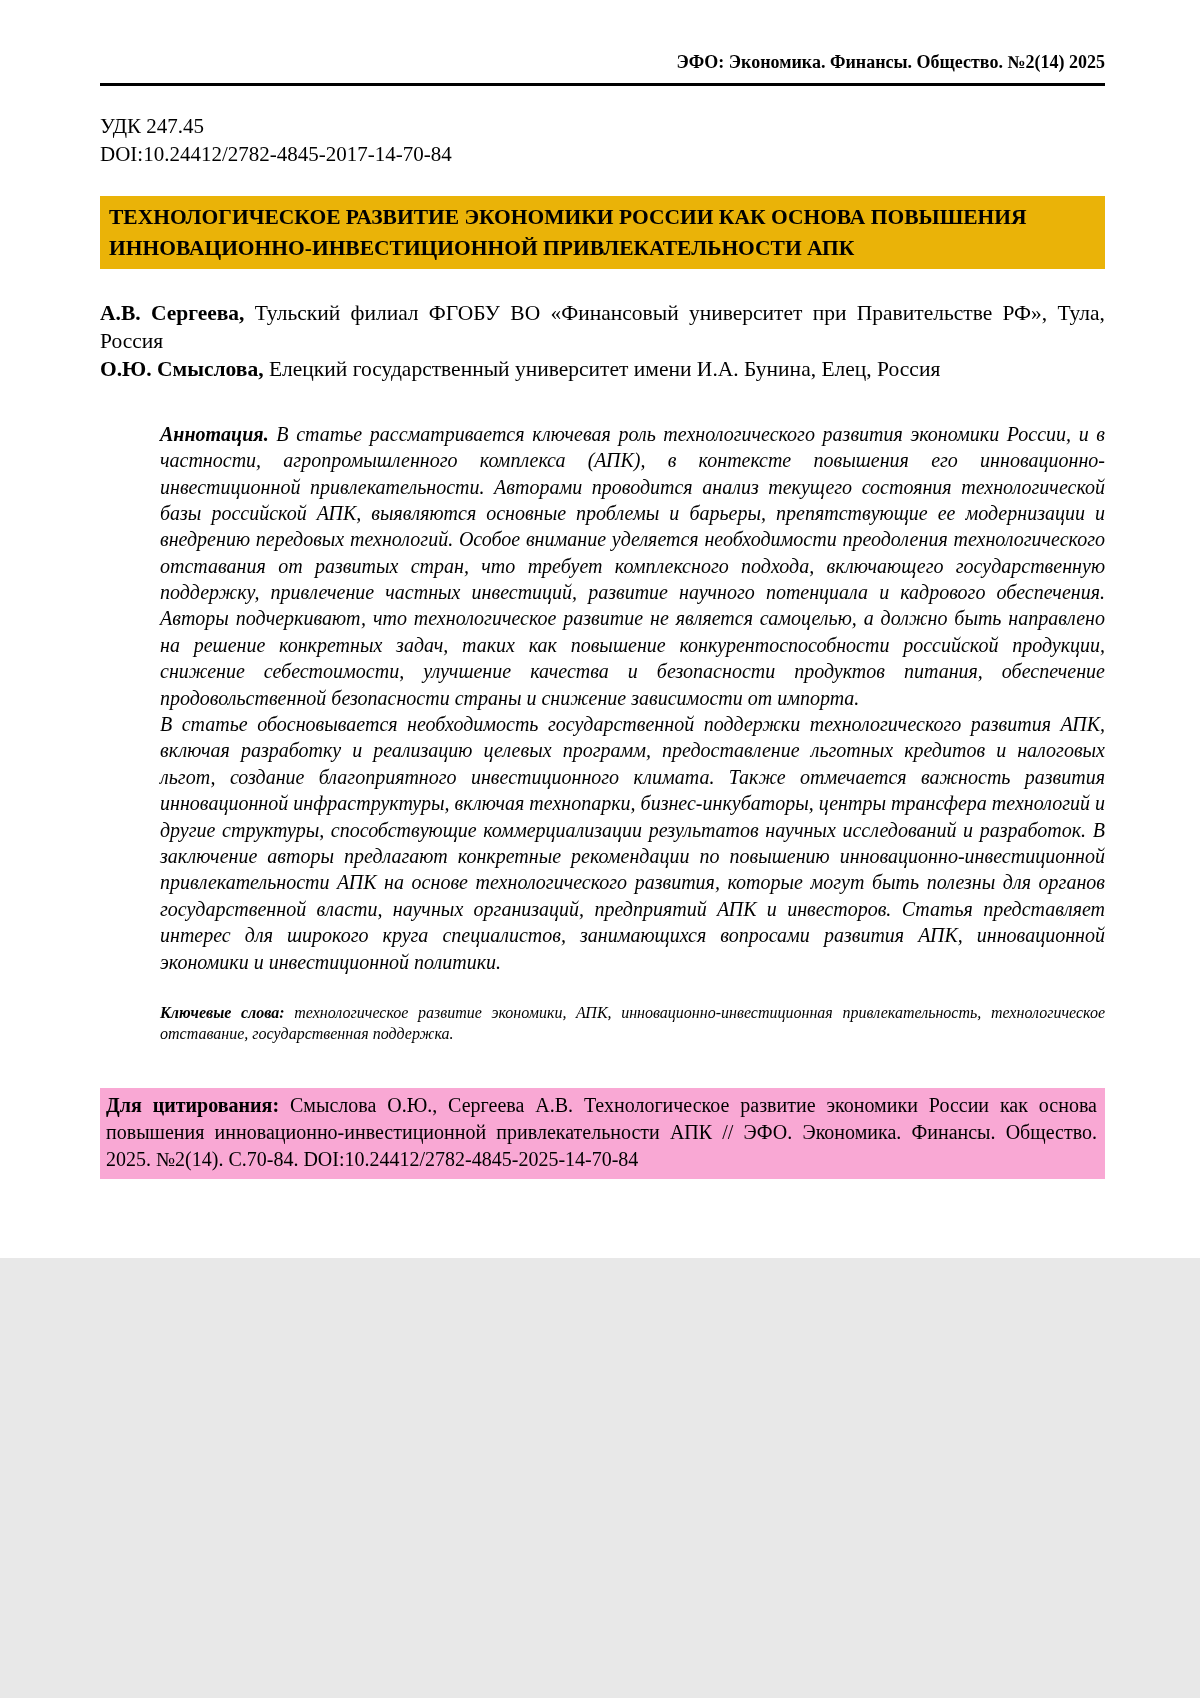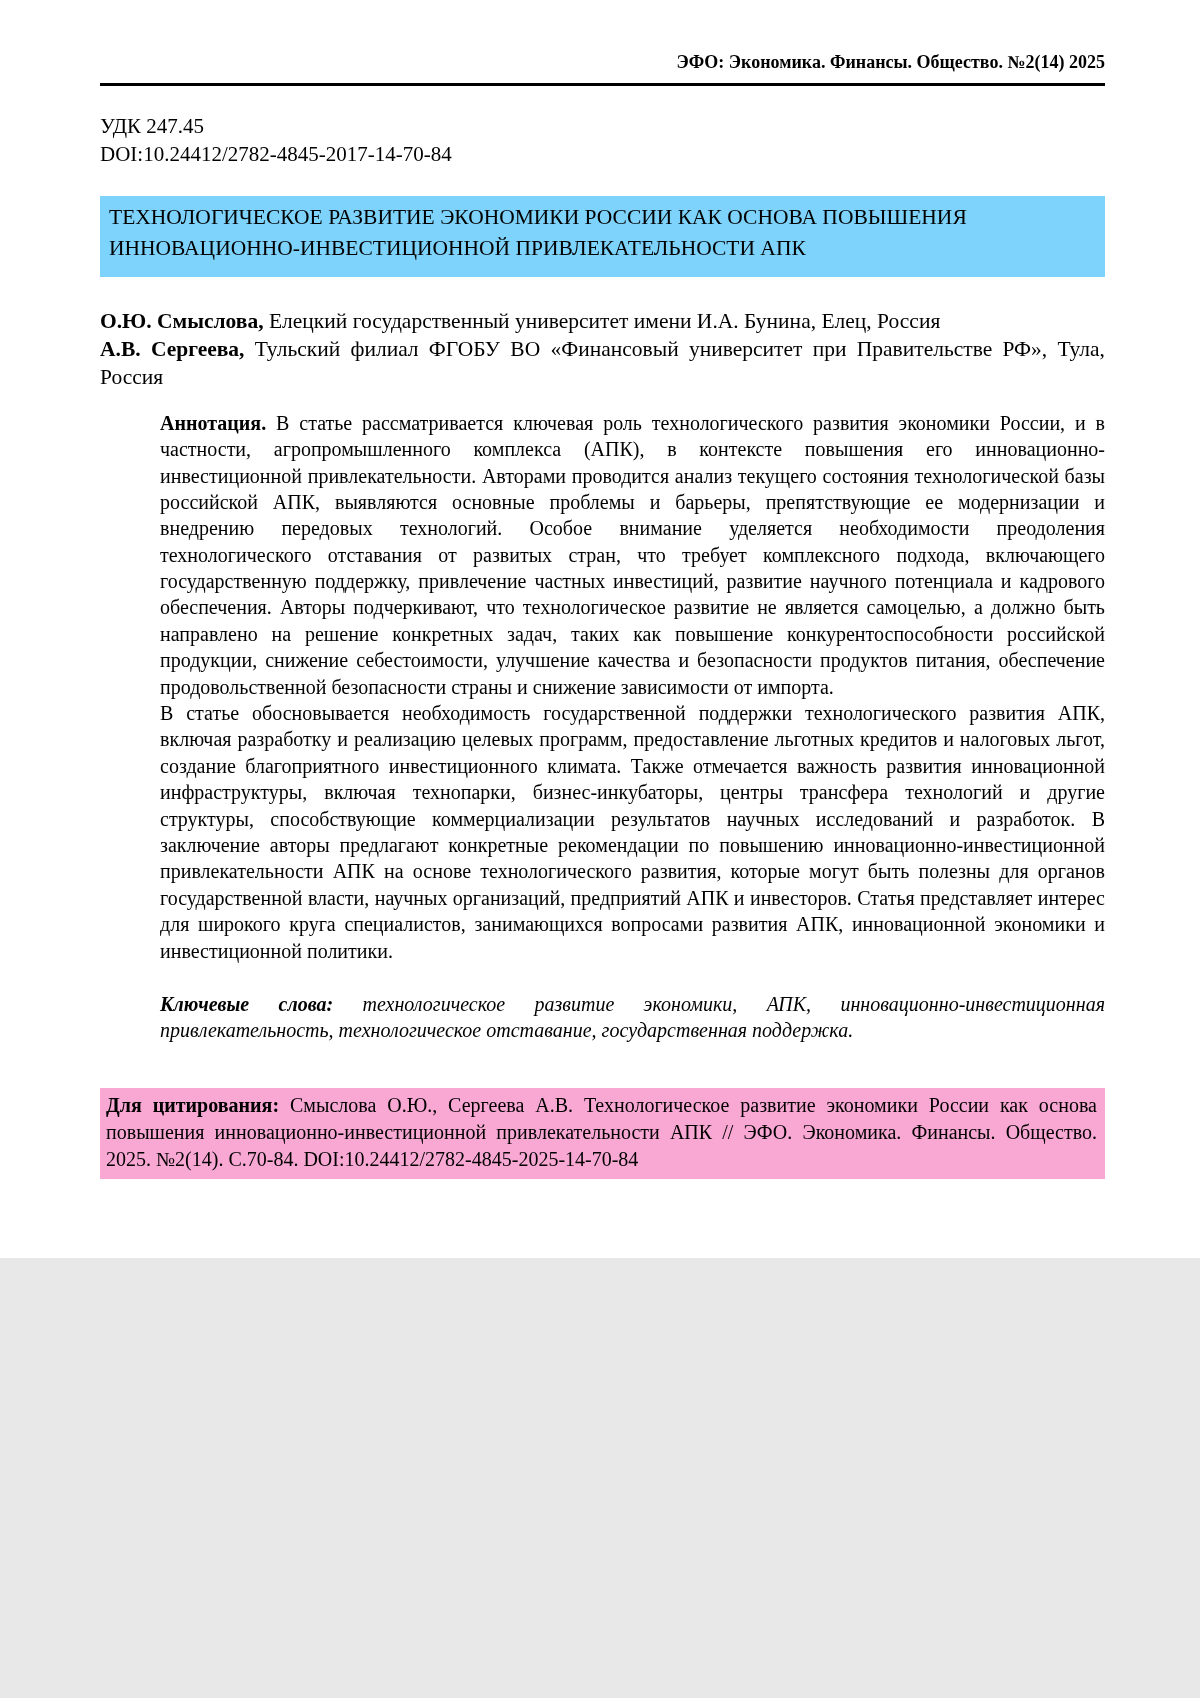--- a/index.html
+++ b/index.html
@@ -29,49 +29,50 @@
   }
   
   .meta {
     margin-top: 26px;
     font-size: 21px;
     line-height: 1.35;
   }
   
   .title-block {
     margin: 28px 0 0 0;
-    background: #7dd3fc;
+    background: #eab308;
     font-size: 21.5px;
-    font-weight: normal;
+    font-weight: bold;
     line-height: 1.45;
-    padding: 6px 10px 12px 9px;
+    padding: 6px 10px 4px 9px;
     text-align: left;
   }
   
   .authors {
     margin-top: 30px;
     font-size: 21.5px;
     line-height: 1.32;
     text-align: justify;
   }
   .authors p { margin: 0; }
   
   .abstract {
-    margin: 18px 0 0 60px;
+    margin: 37px 0 0 60px;
+    font-style: italic;
     font-size: 20px;
     line-height: 1.32;
     text-align: justify;
   }
   .abstract p { margin: 0; }
   .abs-label { font-weight: bold; }
   
   .keywords {
     margin: 27px 0 0 60px;
     font-style: italic;
-    font-size: 20px;
+    font-size: 16px;
     line-height: 1.32;
     text-align: justify;
   }
   .kw-label { font-weight: bold; }
   
   .citation {
     margin-top: 44px;
     background: #f9a8d4;
     font-size: 20px;
     line-height: 1.35;
@@ -112,22 +113,22 @@
   </header>
 
   <div class="meta">
     <div>УДК 247.45</div>
     <div>DOI:10.24412/2782-4845-2017-14-70-84</div>
   </div>
 
   <h1 class="title-block">ТЕХНОЛОГИЧЕСКОЕ РАЗВИТИЕ ЭКОНОМИКИ РОССИИ КАК ОСНОВА ПОВЫШЕНИЯ ИННОВАЦИОННО-ИНВЕСТИЦИОННОЙ ПРИВЛЕКАТЕЛЬНОСТИ АПК</h1>
 
   <div class="authors">
+    <p><b>А.В. Сергеева,</b> <span>Тульский филиал ФГОБУ ВО «Финансовый университет при Правительстве РФ», Тула, Россия</span></p>
     <p><b>О.Ю. Смыслова,</b> <span>Елецкий государственный университет имени И.А. Бунина, Елец, Россия</span></p>
-    <p><b>А.В. Сергеева,</b> <span>Тульский филиал ФГОБУ ВО «Финансовый университет при Правительстве РФ», Тула, Россия</span></p>
   </div>
 
   <div class="abstract">
     <p><b class="abs-label">Аннотация.</b> <span>В статье рассматривается ключевая роль технологического развития экономики России, и в частности, агропромышленного комплекса (АПК), в контексте повышения его инновационно-инвестиционной привлекательности. Авторами проводится анализ текущего состояния технологической базы российской АПК, выявляются основные проблемы и барьеры, препятствующие ее модернизации и внедрению передовых технологий. Особое внимание уделяется необходимости преодоления технологического отставания от развитых стран, что требует комплексного подхода, включающего государственную поддержку, привлечение частных инвестиций, развитие научного потенциала и кадрового обеспечения. Авторы подчеркивают, что технологическое развитие не является самоцелью, а должно быть направлено на решение конкретных задач, таких как повышение конкурентоспособности российской продукции, снижение себестоимости, улучшение качества и безопасности продуктов питания, обеспечение продовольственной безопасности страны и снижение зависимости от импорта.</span></p>
     <p><span>В статье обосновывается необходимость государственной поддержки технологического развития АПК, включая разработку и реализацию целевых программ, предоставление льготных кредитов и налоговых льгот, создание благоприятного инвестиционного климата. Также отмечается важность развития инновационной инфраструктуры, включая технопарки, бизнес-инкубаторы, центры трансфера технологий и другие структуры, способствующие коммерциализации результатов научных исследований и разработок. В заключение авторы предлагают конкретные рекомендации по повышению инновационно-инвестиционной привлекательности АПК на основе технологического развития, которые могут быть полезны для органов государственной власти, научных организаций, предприятий АПК и инвесторов. Статья представляет интерес для широкого круга специалистов, занимающихся вопросами развития АПК, инновационной экономики и инвестиционной политики.</span></p>
   </div>
 
   <p class="keywords"><b class="kw-label">Ключевые слова:</b> <span>технологическое развитие экономики, АПК, инновационно-инвестиционная привлекательность, технологическое отставание, государственная поддержка.</span></p>
 
   <div class="citation">

